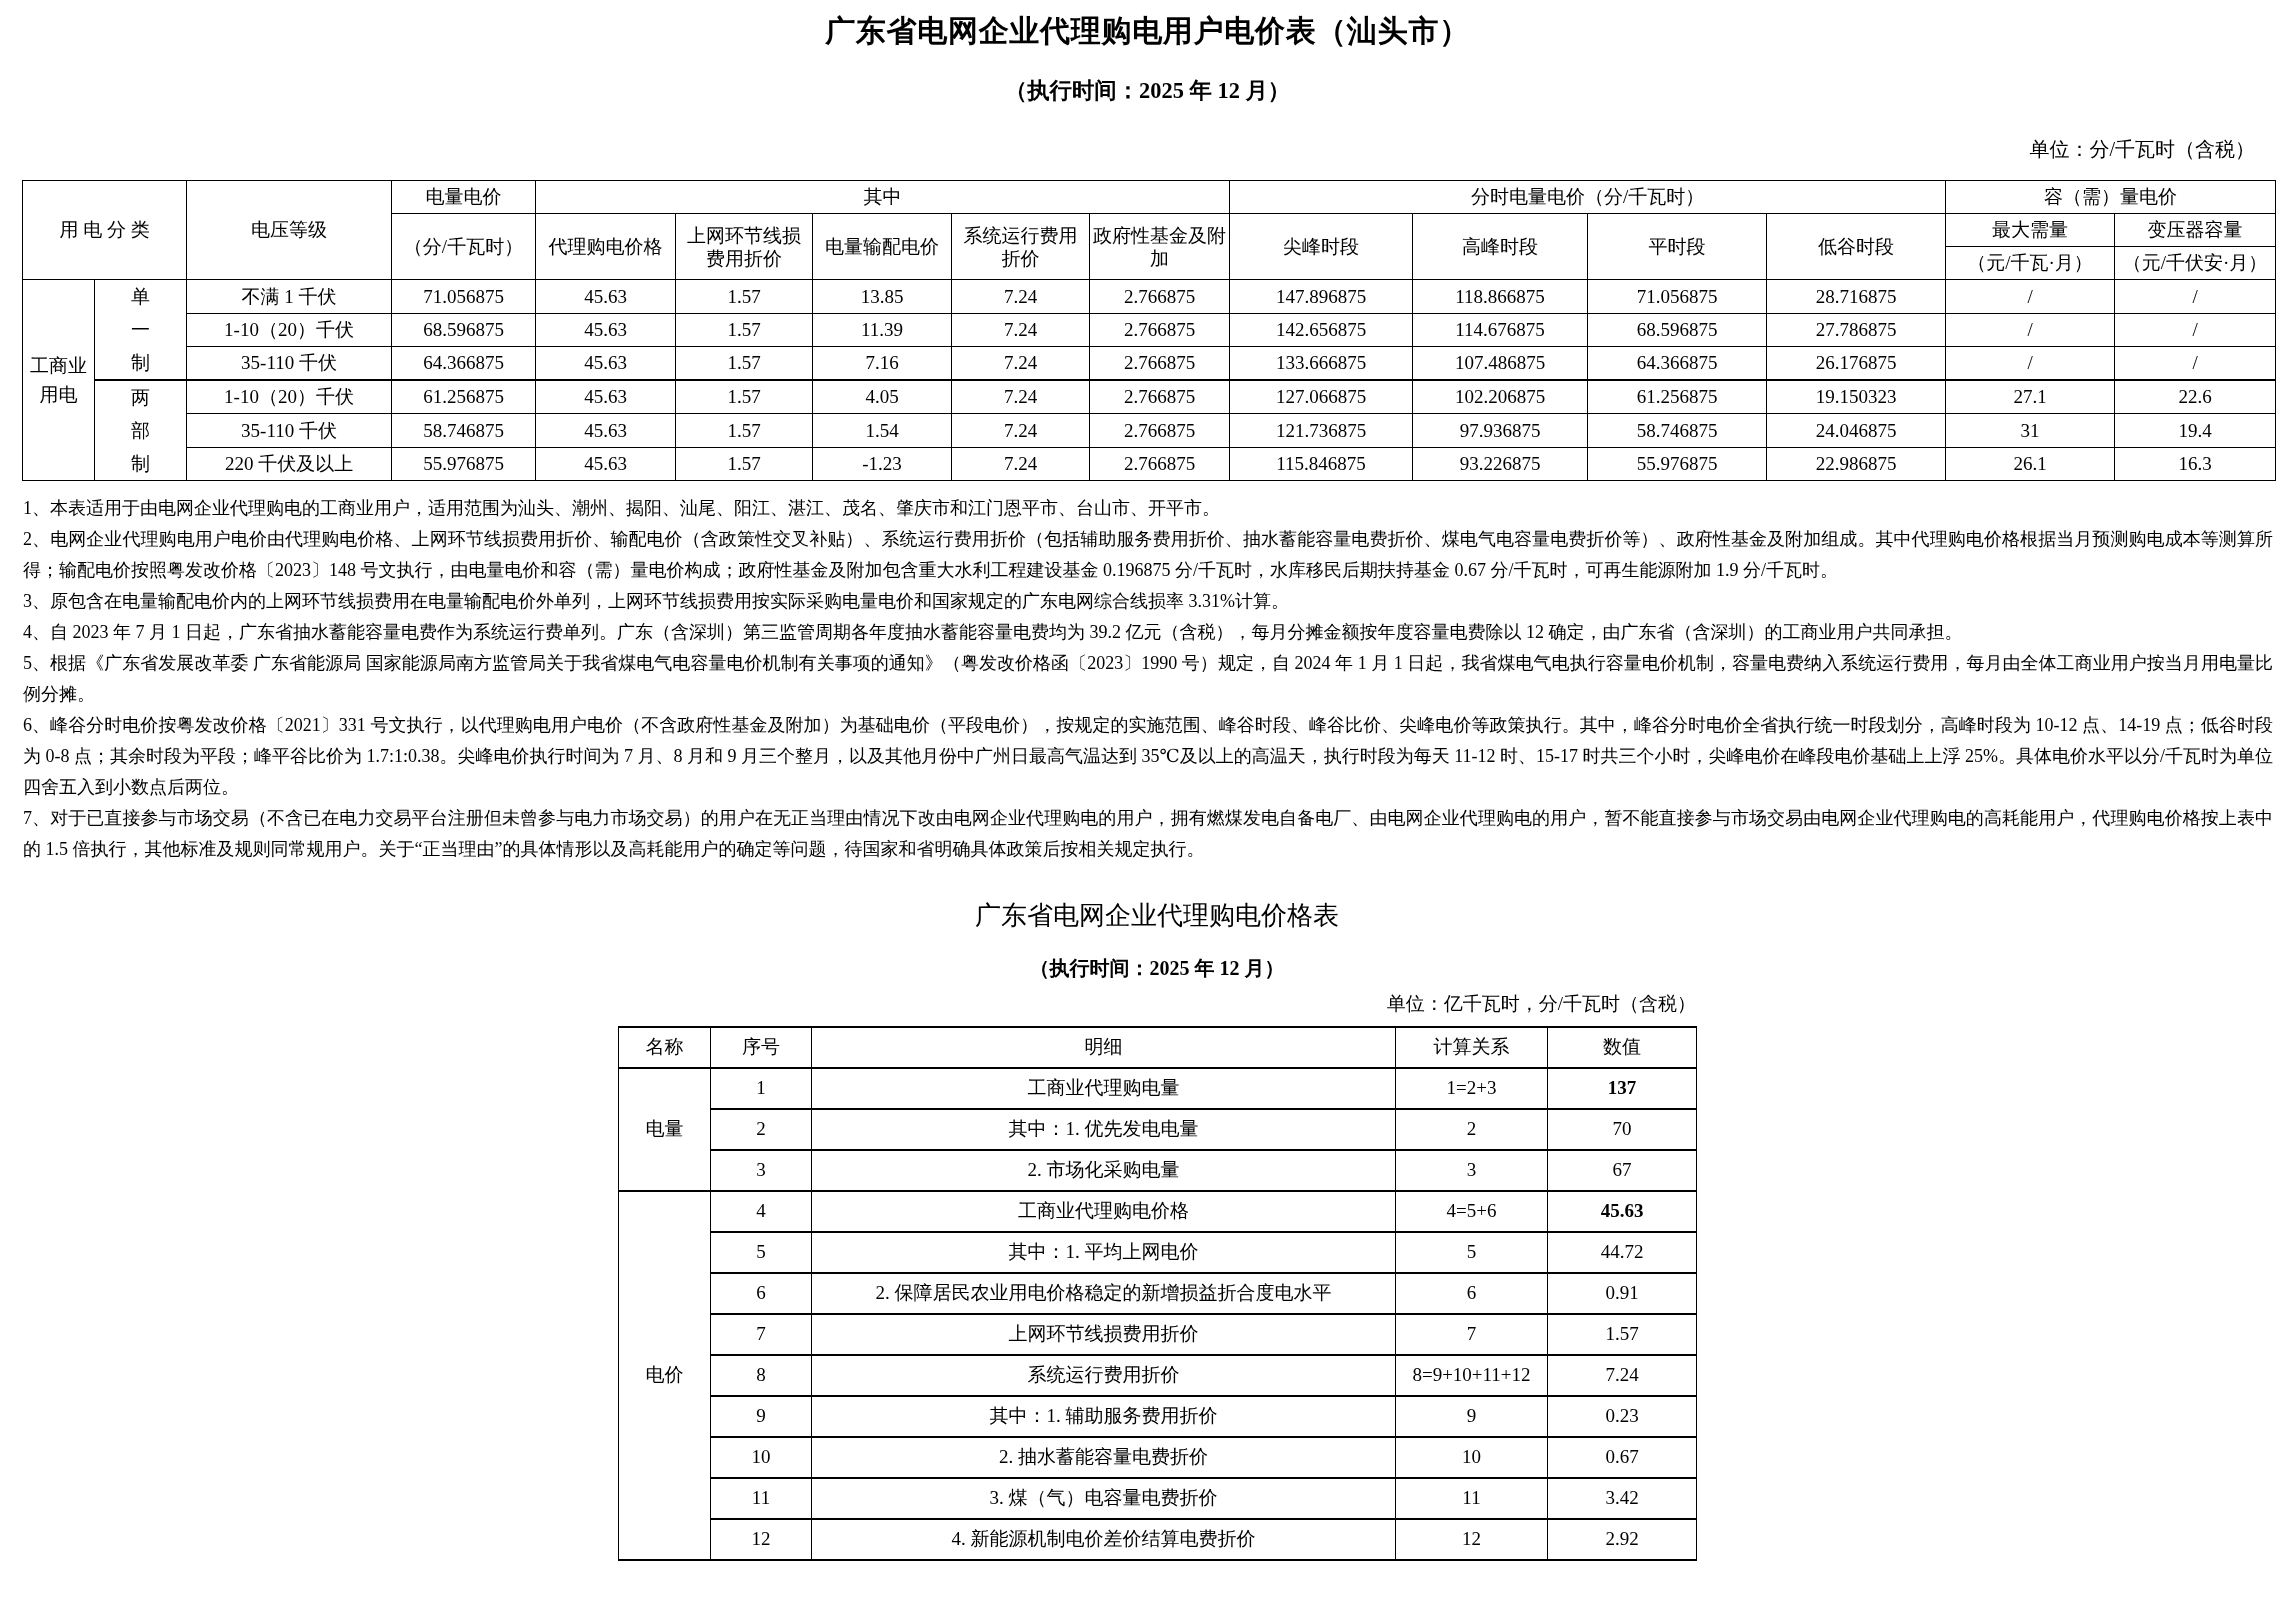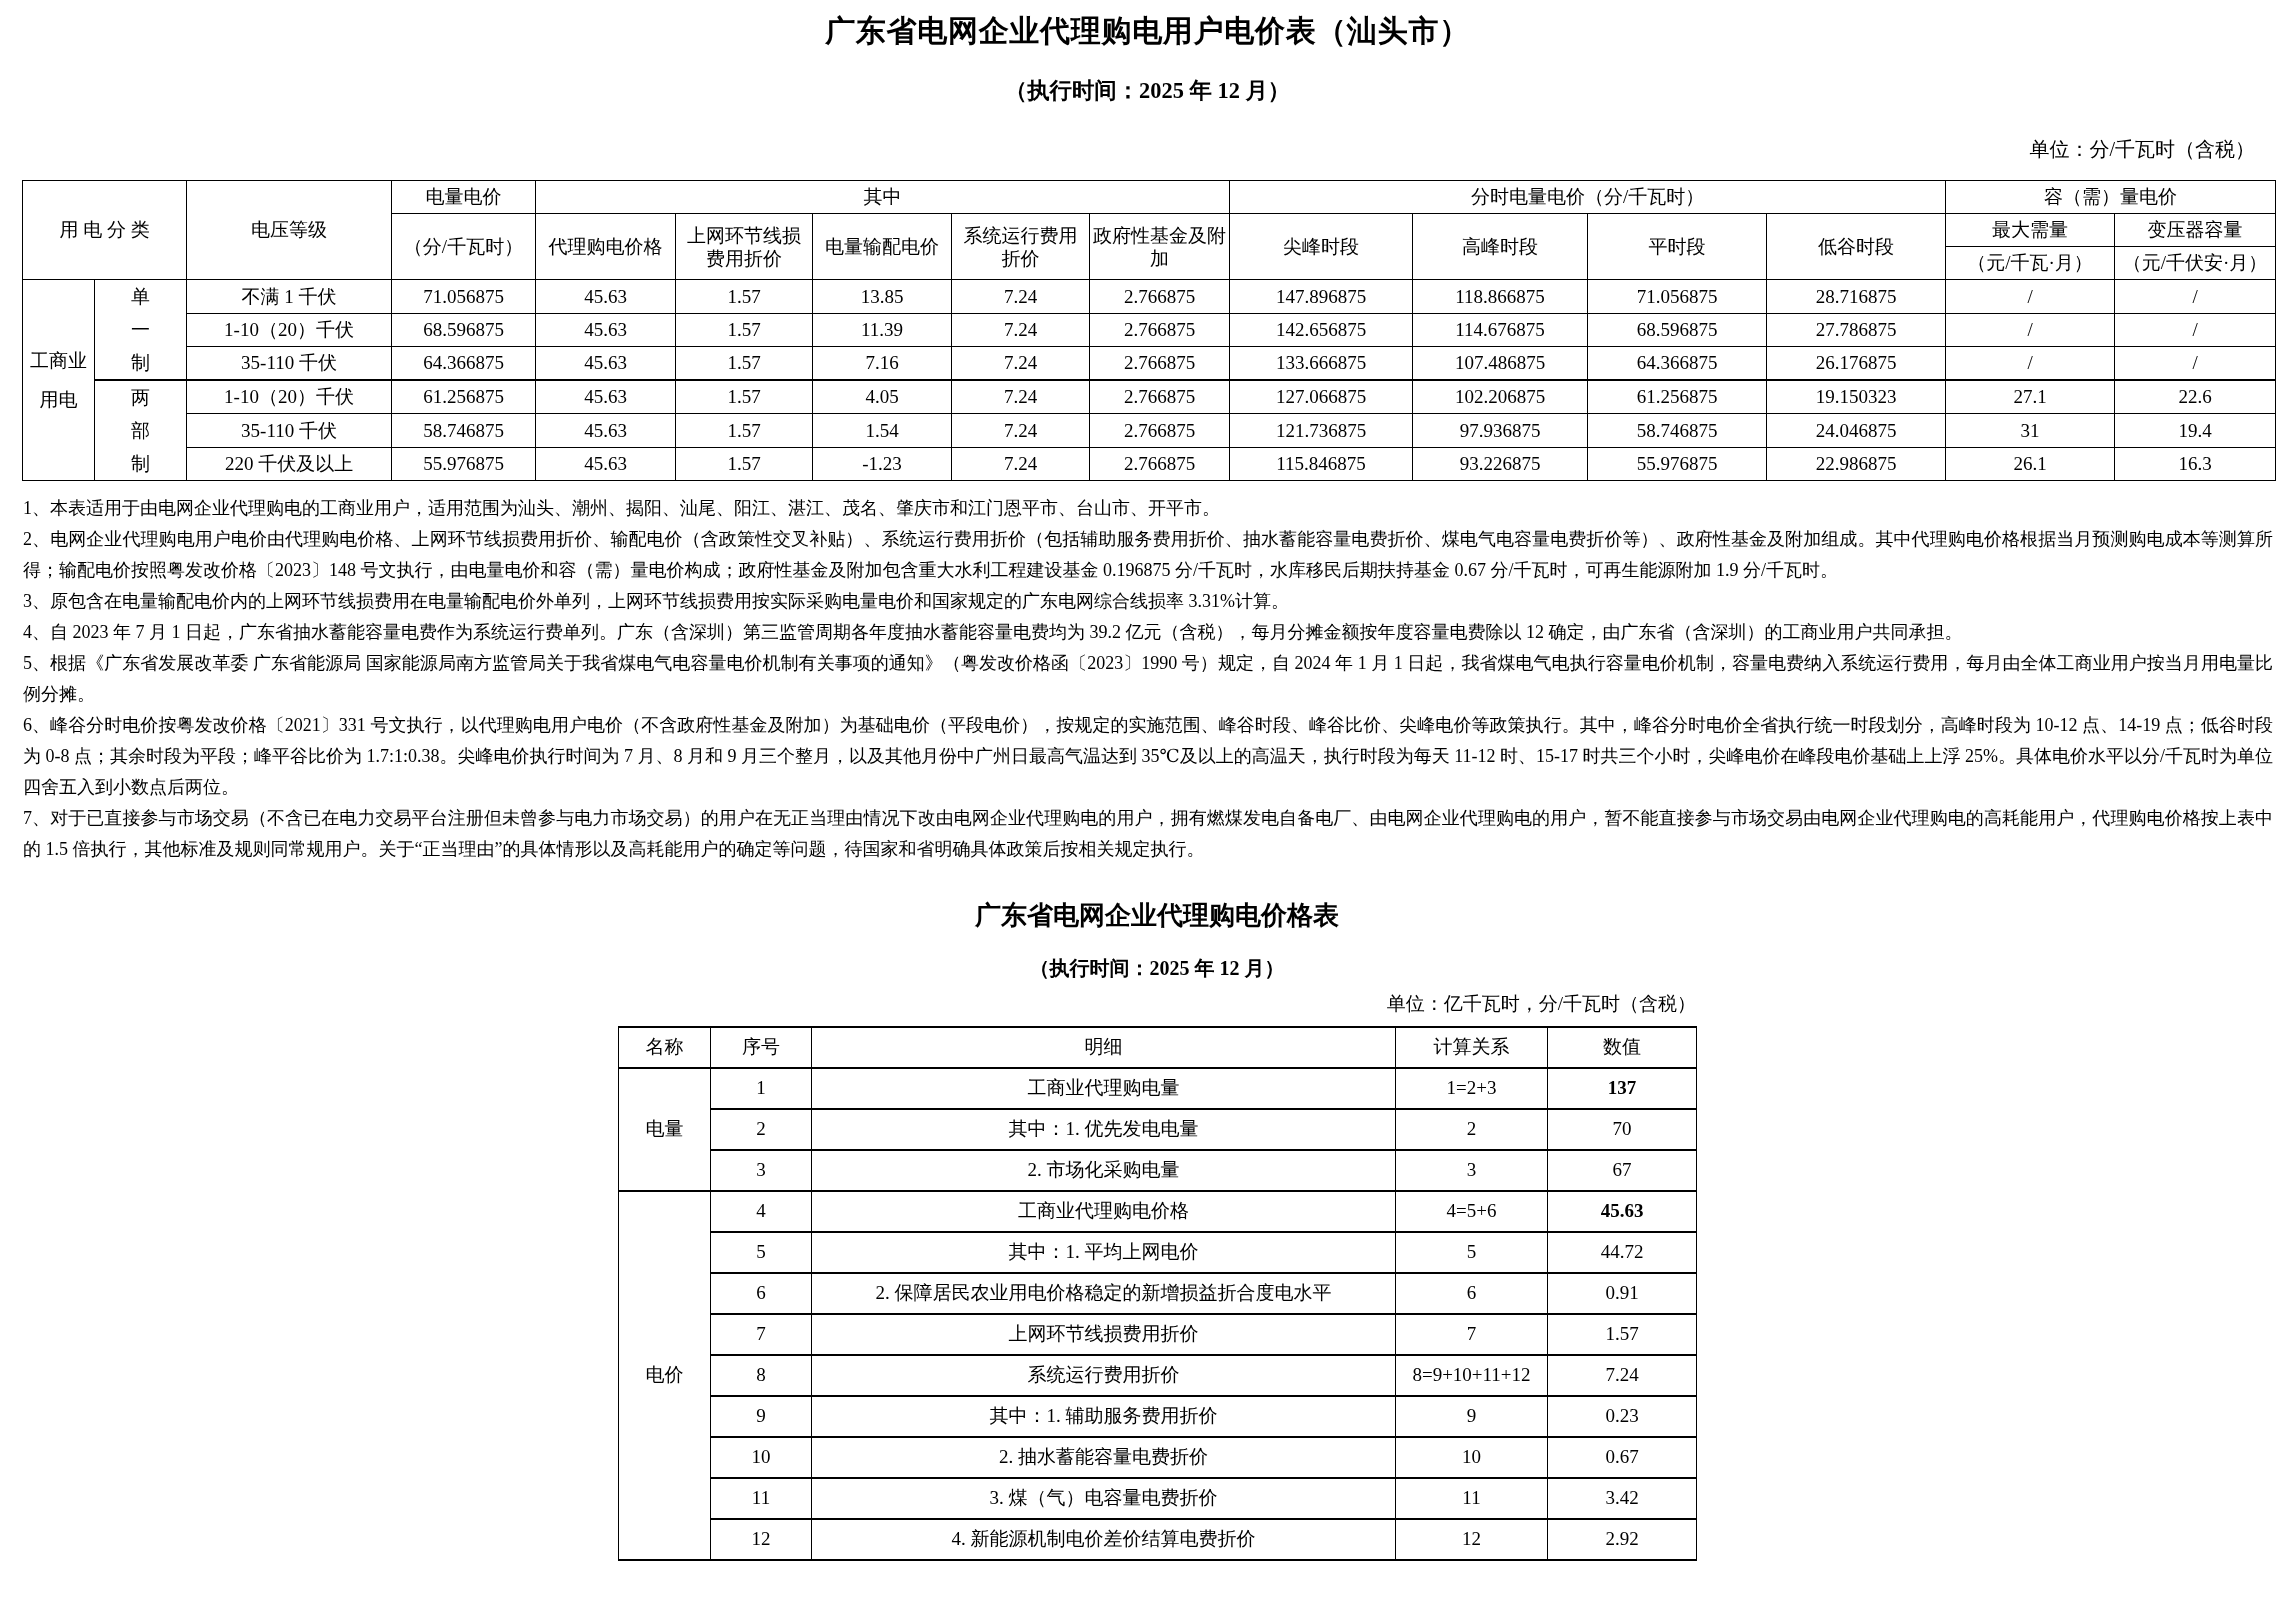--- a/index.html
+++ b/index.html
@@ -14,28 +14,28 @@
   .unit1 { text-align:right; font-size:20px; margin:30px 40px 0 0; }
 
   table { border-collapse:collapse; table-layout:fixed; }
   td { border:1.4px solid #000; text-align:center; vertical-align:middle;
        font-size:19px; padding:0 2.9px; overflow:hidden; }
 
   .t1 { width:2252px; margin:17.4px 0 0 22px; }
   .t1 tr { height:33px; }
   .t1 td.wrap2 { line-height:23px; }
   .t1 tr.sep td { border-top-width:2.2px; }
-  .cat { white-space:pre-line; line-height:39px; }
+  .cat { white-space:pre-line; line-height:29px; }
   .vlabel { white-space:pre-line; line-height:33px; }
 
   .notes { margin:11.6px 22px 0 23px; font-size:18px; line-height:31px; }
   .notes p { text-align:justify; }
 
   .t2wrap { width:1078px; margin-left:618px; }
-  .title2 { text-align:center; font-size:26px; font-weight:bold; padding-top:33px; }
+  .title2 { text-align:center; font-size:26px; font-weight:normal; padding-top:33px; }
   .subtitle2 { text-align:center; font-size:20px; font-weight:bold; margin-top:22px; }
   .unit2 { text-align:right; font-size:19px; margin-top:9px; }
   .t2 { width:1078px; margin-top:8.7px; }
   .t2 tr { height:41px; }
   .t2 td { border-top-width:2.9px; border-bottom-width:2.9px;text-align:center; }
   .t2 td.bold { font-weight:bold; }
 </style>
 </head>
 <body>
 

